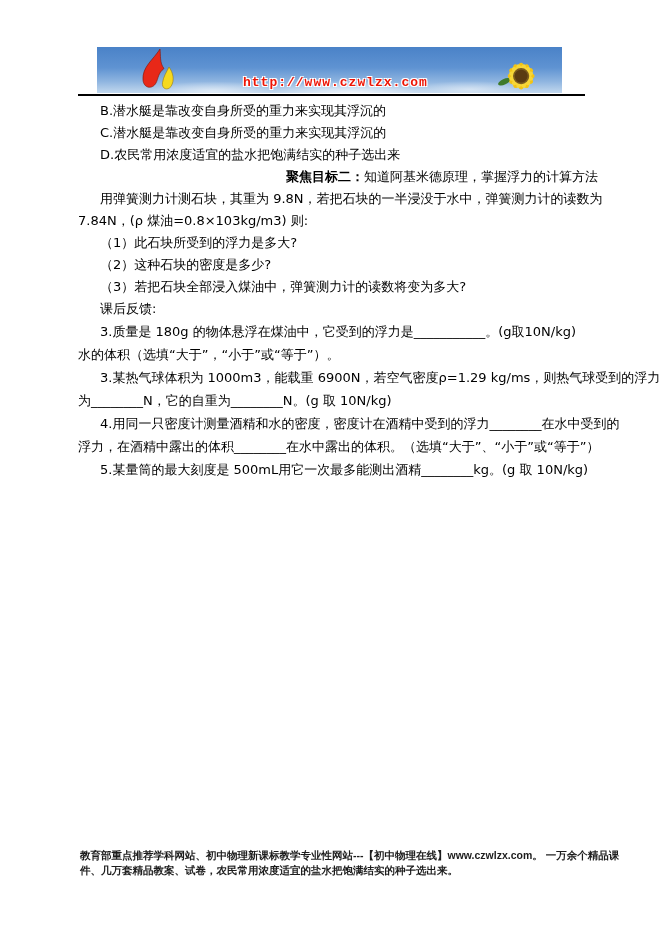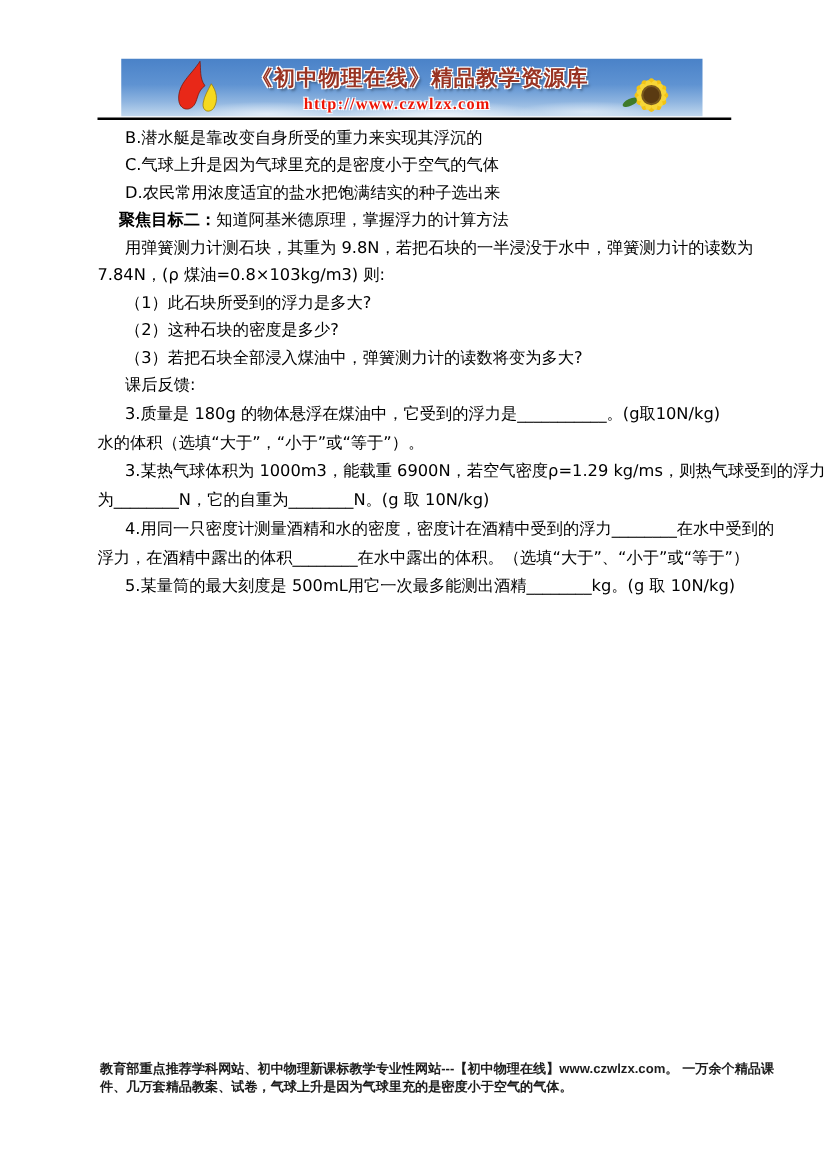--- a/index.html
+++ b/index.html
@@ -27,61 +27,60 @@
   .logo-icon { position:absolute; left:36px; top:1px; width:48px; height:44px; }
   .banner-title {
     position:absolute; left:104px; top:4px; width:300px;
     font-family:"DejaVu Serif", serif;
     font-weight:bold; font-size:17px; line-height:24px;
     letter-spacing:1px; color:#993322; white-space:nowrap;
     text-shadow:-1px -1px 0 #fff, 1px -1px 0 #fff, -1px 1px 0 #fff, 1px 1px 0 #fff, 2px 2px 2px rgba(0,0,0,.35);
   }
   .banner-url {
     position:absolute; left:146px; top:28px;
-    font-family:Liberation Serif, serif;
+    font-family:Liberation Mono, monospace;
     font-weight:bold; font-size:13px; letter-spacing:1px;
     color:#ee1505; white-space:nowrap;
     text-shadow:-1px -1px 0 #fff, 1px -1px 0 #fff, -1px 1px 0 #fff, 1px 1px 0 #fff;
   }
   .sunflower-icon { position:absolute; right:14px; bottom:-10px; width:56px; height:56px; }
   .header-rule {
     position:absolute; left:78px; top:94px;
     width:507px; height:2px; background:#000;
   }
 
   
   .doc-body {
     position:absolute; left:78px; top:100px; width:520px;
     font-size:13px; line-height:22px; white-space:nowrap;
   }
   .ln { height:22px; }
   .ln.g { height:23px; line-height:23px; }
   .ind { padding-left:22px; }
-  .ind-sm { padding-left:17px; }
+  .ind-sm { padding-left:17px;text-align:right; }
   .bold { font-weight:bold; }
 
   
   .doc-footer {
     position:absolute; left:80px; top:848px; width:510px;
     font-family:Liberation Sans, sans-serif;
     font-weight:600; font-size:10.5px; line-height:15px;
     color:#1c1c1c; white-space:nowrap;
   }
 </style>
 </head>
 <body>
 
 <div class="page">
 
   <div class="banner">
     <svg class="logo-icon" viewBox="0 0 48 44">
       <path d="M27,1 C20,12 9,19 10,32 C10.6,40 19,42 23,35 C25.4,30.5 25,25 31,20.5 C26.5,15 27.8,7 27,1 Z" fill="#e82818" stroke="#7a1408" stroke-width="0.6"></path>
       <path d="M36,19 C40,24.5 42,32 38,38.5 C34.5,43 28.5,41 29.5,34.5 C30.5,28.5 33.5,24 36,19 Z" fill="#f6d91e" stroke="#9a7a06" stroke-width="0.6"></path>
     </svg>
-    <div class="banner-title">《初中物理在线》精品教学资源库</div>
     <div class="banner-url">http://www.czwlzx.com</div>
     <svg class="sunflower-icon" viewBox="0 0 100 100">
       <ellipse cx="22" cy="62" rx="12" ry="5" fill="#3f7a2a" transform="rotate(-25 22 62)"></ellipse>
       <g transform="translate(52,52)">
         <g fill="#f2c315">
           <ellipse rx="9" ry="24" transform="rotate(0)"></ellipse>
           <ellipse rx="9" ry="24" transform="rotate(30)"></ellipse>
           <ellipse rx="9" ry="24" transform="rotate(60)"></ellipse>
           <ellipse rx="9" ry="24" transform="rotate(90)"></ellipse>
           <ellipse rx="9" ry="24" transform="rotate(120)"></ellipse>
@@ -97,36 +96,36 @@
         </g>
         <circle r="13" fill="#5a3a12"></circle>
         <circle r="13" fill="none" stroke="#7a5a1e" stroke-width="3"></circle>
       </g>
     </svg>
   </div>
   <div class="header-rule"></div>
 
   <div class="doc-body">
     <div class="ln ind">B.潜水艇是靠改变自身所受的重力来实现其浮沉的</div>
-    <div class="ln ind">C.气球上升是因为气球里充的是密度小于空气的气体</div>
+    <div class="ln ind">C.潜水艇是靠改变自身所受的重力来实现其浮沉的</div>
     <div class="ln ind">D.农民常用浓度适宜的盐水把饱满结实的种子选出来</div>
     <div class="ln ind-sm"><span class="bold">聚焦目标二：</span><span>知道阿基米德原理，掌握浮力的计算方法</span></div>
     <div class="ln ind">用弹簧测力计测石块，其重为 9.8N，若把石块的一半浸没于水中，弹簧测力计的读数为</div>
     <div class="ln">7.84N，(ρ 煤油=0.8×103kg/m3) 则:</div>
     <div class="ln ind">（1）此石块所受到的浮力是多大?</div>
     <div class="ln ind">（2）这种石块的密度是多少?</div>
     <div class="ln ind">（3）若把石块全部浸入煤油中，弹簧测力计的读数将变为多大?</div>
     <div class="ln ind">课后反馈:</div>
     <div class="ln g ind">3.质量是 180g 的物体悬浮在煤油中，它受到的浮力是___________。(g取10N/kg)</div>
     <div class="ln g">水的体积（选填“大于”，“小于”或“等于”）。</div>
     <div class="ln g ind">3.某热气球体积为 1000m3，能载重 6900N，若空气密度ρ=1.29 kg/ms，则热气球受到的浮力</div>
     <div class="ln g">为________N，它的自重为________N。(g 取 10N/kg)</div>
     <div class="ln g ind">4.用同一只密度计测量酒精和水的密度，密度计在酒精中受到的浮力________在水中受到的</div>
     <div class="ln g">浮力，在酒精中露出的体积________在水中露出的体积。（选填“大于”、“小于”或“等于”）</div>
     <div class="ln g ind">5.某量筒的最大刻度是 500mL用它一次最多能测出酒精________kg。(g 取 10N/kg)</div>
   </div>
 
   <div class="doc-footer">
     <div>教育部重点推荐学科网站、初中物理新课标教学专业性网站---【初中物理在线】www.czwlzx.com。 一万余个精品课</div>
-    <div>件、几万套精品教案、试卷，气球上升是因为气球里充的是密度小于空气的气体。</div>
+    <div>件、几万套精品教案、试卷，农民常用浓度适宜的盐水把饱满结实的种子选出来。</div>
   </div>
 
 </div>
 
 </body></html>

